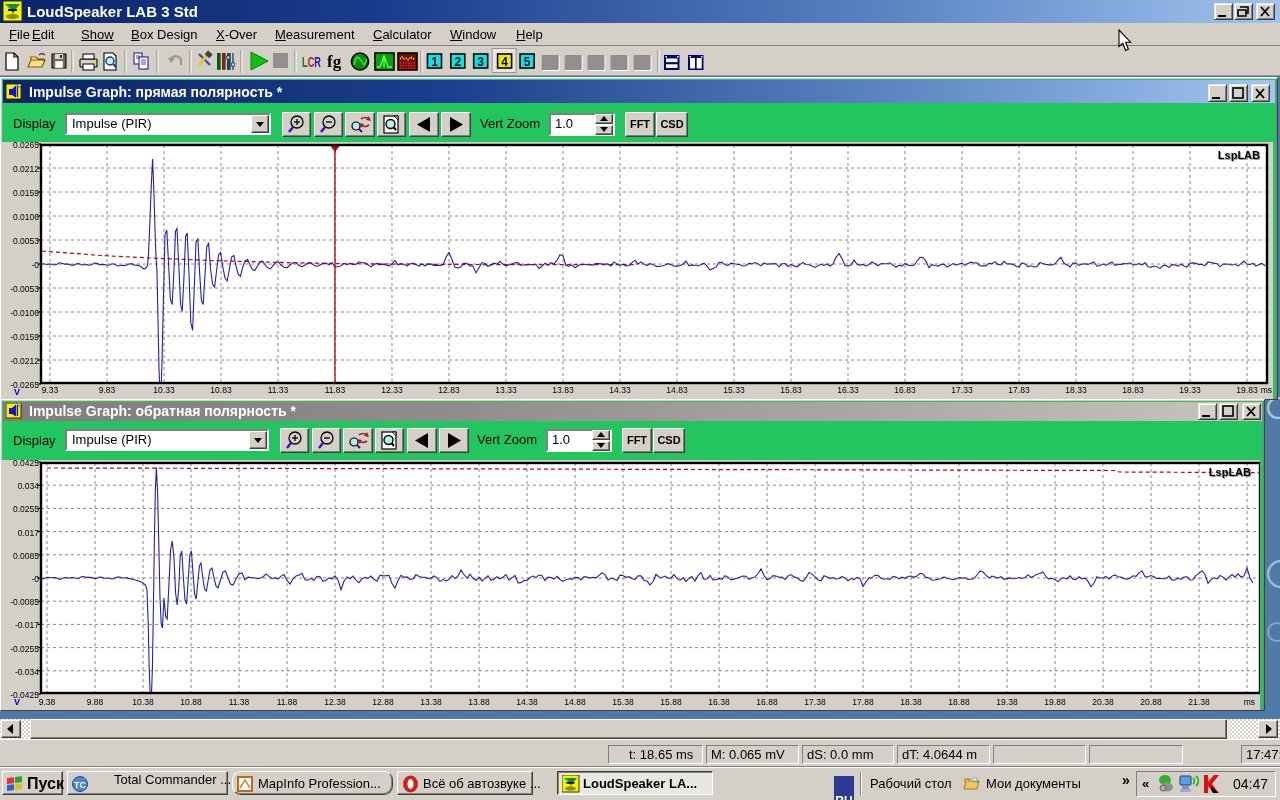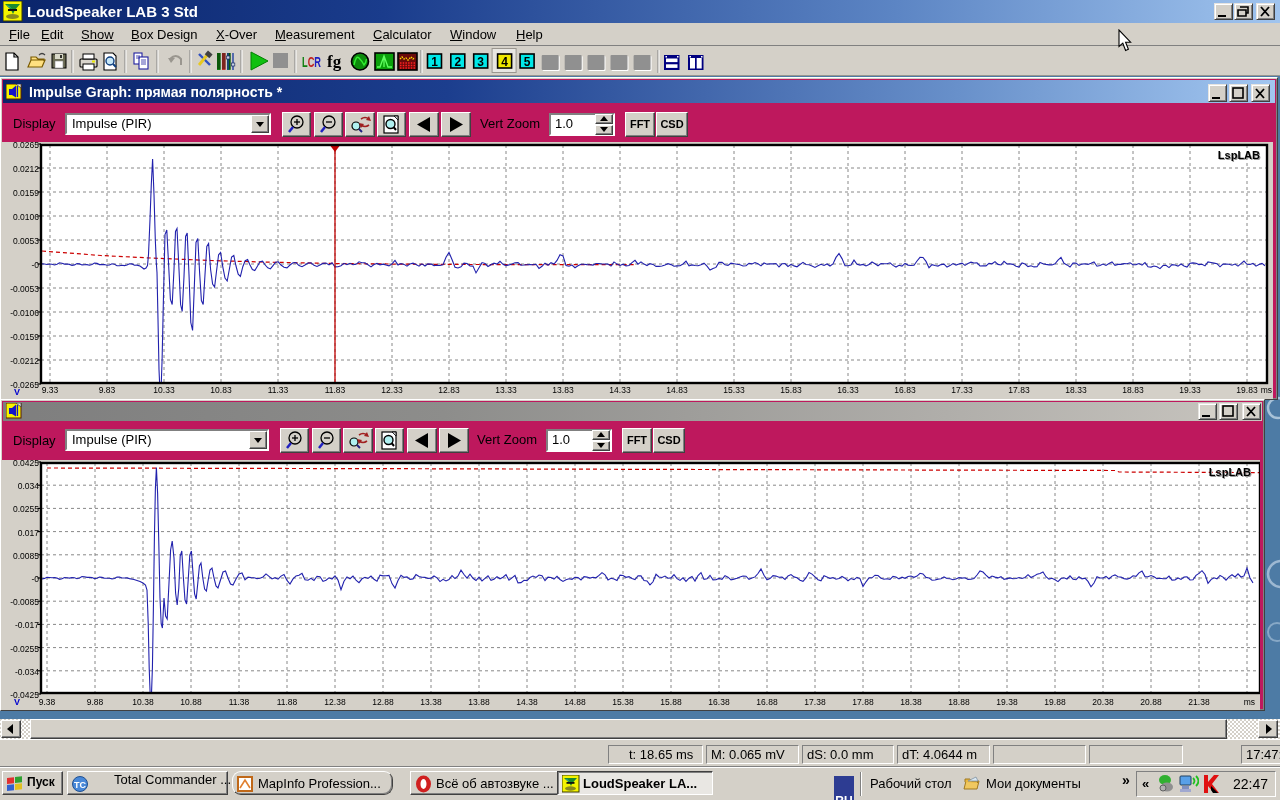--- a/index.html
+++ b/index.html
@@ -1,18 +1,18 @@
 <!DOCTYPE html>
 <html><head><meta charset="utf-8">
 <style>
   * { margin:0; padding:0; box-sizing:border-box; }
   html,body { width:1280px; height:800px; overflow:hidden; }
   body { font-family:"Liberation Sans", sans-serif; font-size:13px; background:#d4d0c8; position:relative; }
   .abs { position:absolute; }
-  .raised { border-top:1px solid #fff; border-left:1px solid #fff; border-right:1px solid #404040; border-bottom:1px solid #404040; background:#be185d; }
+  .raised { border-top:1px solid #fff; border-left:1px solid #fff; border-right:1px solid #404040; border-bottom:1px solid #404040; background:#22c55e; }
   .sunken { border-top:1px solid #808080; border-left:1px solid #808080; border-right:1px solid #fff; border-bottom:1px solid #fff; }
   .btn3d { border-top:1px solid #e6e4e0; border-left:1px solid #e6e4e0; border-right:1px solid #404040; border-bottom:1px solid #404040; box-shadow: inset 1px 1px 0 #fff, inset -1px -1px 0 #808080; background:#d4d0c8; }
   .tbtn { border-top:1px solid #fff; border-left:1px solid #fff; border-right:1px solid #404040; border-bottom:1px solid #404040; box-shadow: inset -1px -1px 0 #808080; background:#d4d0c8; }
   .white-edit { background:#fff; border-top:2px solid #808080; border-left:2px solid #808080; border-right:2px solid #fff; border-bottom:2px solid #fff; }
   .ttext { color:#fff; font-weight:bold; }
   svg { display:block; }
 </style></head>
 <body>
 
 <div class="abs" style="left:0;top:0;width:1280px;height:23px;background:linear-gradient(90deg,#0a246a 0%,#1a3c8c 30%,#5c85c4 70%,#a0c4ee 100%);">
@@ -37,21 +37,21 @@
     </div>
   <div class="abs btn3d" style="left:1256px;top:3px;width:19px;height:17px;">
       <svg width="17" height="15">
         <path d="M4 3 L12 12 M12 3 L4 12" stroke="#000" stroke-width="1.8"></path>
       </svg>
     </div>
 </div>
 
 <div class="abs" style="left:0;top:23px;width:1280px;height:23px;background:#d4d0c8;border-bottom:1px solid #808080;">
   <div class="abs" style="left:9px;top:4px;text-align:right;"><u>F</u>ile</div>
-  <div class="abs" style="left:41px;top:4px;text-align:right;"><u>E</u>dit</div>
+  <div class="abs" style="left:32px;top:4px;text-align:right;"><u>E</u>dit</div>
   <div class="abs" style="left:81px;top:4px;text-decoration:underline;"><u>S</u>how</div>
   <div class="abs" style="left:131px;top:4px;"><u>B</u>ox Design</div>
   <div class="abs" style="left:216px;top:4px;"><u>X</u>-Over</div>
   <div class="abs" style="left:275px;top:4px;"><u>M</u>easurement</div>
   <div class="abs" style="left:373px;top:4px;"><u>C</u>alculator</div>
   <div class="abs" style="left:450px;top:4px;"><u>W</u>indow</div>
   <div class="abs" style="left:516px;top:4px;"><u>H</u>elp</div>
 </div>
 
 <div class="abs" style="left:0;top:47px;width:1280px;height:29px;background:#d4d0c8;border-bottom:1px solid #9a968f;text-align:center;">
@@ -388,20 +388,21 @@
 </div>
 
 <div class="abs raised" style="left:0;top:399px;width:1265px;height:312px;box-shadow: inset 1px 1px 0 #d4d0c8, inset -1px -1px 0 #808080;">
   <div class="abs" style="left:2px;top:2px;width:1259px;height:19px;background:linear-gradient(90deg,#7e7e7e 0%,#8d8d8b 35%,#b0aeaa 75%,#c8c5bf 100%);">
     <svg class="abs" style="left:3px;top:1px" width="17" height="16" viewBox="0 0 17 16">
       <rect x="0" y="0" width="15" height="15" fill="#f4f400" stroke="#5a2000" stroke-width="1"></rect>
       <polygon points="10,0 15,0 15,4" fill="#e8e8e8" stroke="#404040" stroke-width="0.8"></polygon>
       <path d="M3 5h3v6H3z M6 5 L10 1.5 V13.5 L6 11z" fill="#1515c8"></path>
       <rect x="10.7" y="2" width="1.4" height="11" fill="#1515c8"></rect>
     </svg>
+    <div class="abs ttext" style="left:26px;top:1px;font-size:14px;">Impulse Graph: обратная полярность *</div>
     <div class="abs btn3d" style="left:1195px;top:1px;width:19px;height:17px;">
         <svg width="17" height="15">
           <rect x="3" y="11" width="8" height="2" fill="#000"></rect>
         </svg>
       </div>
     <div class="abs btn3d" style="left:1216px;top:1px;width:19px;height:17px;">
         <svg width="17" height="15">
           <rect x="3" y="2" width="10" height="10" fill="none" stroke="#000" stroke-width="1.6"></rect>
         </svg>
       </div>
@@ -611,38 +612,38 @@
 <div class="abs" style="left:0;top:767px;width:1280px;height:33px;background:#d4d0c8;border-top:1px solid #fff;box-shadow:0 -1px 0 #808080;">
 <div class="abs tbtn" style="left:2px;top:3px;width:61px;height:24px;">
       <svg class="abs" style="left:3px;top:3px" width="18" height="17" viewBox="0 0 18 17">
         <g transform="skewY(-6)">
           <rect x="1" y="3" width="7" height="6" fill="#e03030"></rect>
           <rect x="9" y="3" width="7" height="6" fill="#30a030"></rect>
           <rect x="1" y="10" width="7" height="6" fill="#3060d0"></rect>
           <rect x="9" y="10" width="7" height="6" fill="#e0c020"></rect>
         </g>
       </svg>
-      <div class="abs" style="left:24px;top:3px;font-weight:bold;font-size:12px;">Пуск</div>
+      <div class="abs" style="left:24px;top:3px;font-weight:bold;font-size:16px;">Пуск</div>
     </div>
     <div class="abs tbtn" style="left:67px;top:3px;width:161px;height:24px;">
       <svg class="abs" style="left:4px;top:4px" width="16" height="16">
         <circle cx="8" cy="8" r="7.5" fill="#4888d8"></circle>
         <circle cx="8" cy="8" r="7.5" fill="none" stroke="#205090" stroke-width="1"></circle>
         <text x="8" y="12" text-anchor="middle" font-size="9" font-weight="bold" fill="#fff">TC</text>
       </svg>
       <div class="abs" style="left:25px;top:0;font-weight:normal;white-space:nowrap;overflow:hidden;width:131px;margin-left:21px;">Total Commander ...</div>
     </div>
     <div class="abs tbtn" style="left:232px;top:3px;width:161px;height:24px;border-radius:9px;">
       <svg class="abs" style="left:4px;top:4px" width="16" height="16">
         <rect x="1" y="1" width="14" height="14" fill="#fff" stroke="#c06818" stroke-width="2"></rect>
         <path d="M3 12 L8 4 L13 12" fill="none" stroke="#e08030" stroke-width="1.6"></path>
       </svg>
       <div class="abs" style="left:25px;top:4px;font-weight:normal;white-space:nowrap;overflow:hidden;width:131px;">MapInfo Profession...</div>
     </div>
-    <div class="abs tbtn" style="left:410px;top:3px;width:156px;height:24px;text-decoration:underline;">
+    <div class="abs tbtn" style="left:397px;top:3px;width:136px;height:24px;text-decoration:underline;">
       <svg class="abs" style="left:4px;top:3px" width="17" height="18">
         <ellipse cx="8.5" cy="9" rx="7.5" ry="8.5" fill="#d02020"></ellipse>
         <ellipse cx="8.5" cy="9" rx="3" ry="5" fill="#fff"></ellipse>
       </svg>
       <div class="abs" style="left:25px;top:4px;font-weight:normal;white-space:nowrap;overflow:hidden;width:126px;">Всё об автозвуке ...</div>
     </div>
     <div class="abs " style="left:557px;top:3px;width:156px;height:24px;background:#e9e7e3;border-top:1px solid #404040;border-left:1px solid #404040;border-right:1px solid #fff;border-bottom:1px solid #fff;box-shadow:inset 1px 1px 0 #808080;">
       <svg class="abs" style="left:4px;top:3px" width="18" height="18" viewBox="0 0 18 18">
         <rect x="0" y="0" width="17" height="17" fill="#f4f400" stroke="#3a3a00" stroke-width="1"></rect>
         <polygon points="2,3 15,3 10.5,8 9,11 7.5,8 3,4" fill="#1a8a30"></polygon>
@@ -672,18 +673,18 @@
     <svg class="abs" style="left:1179px;top:6px" width="20" height="20" viewBox="0 0 20 20">
       <rect x="1" y="2" width="11" height="9" rx="1" fill="#58a0e8" stroke="#204060" stroke-width="1"></rect>
       <rect x="3" y="12" width="7" height="3" fill="#8090c0"></rect>
       <rect x="1" y="15" width="11" height="3" fill="#a0a8d0"></rect>
       <path d="M14 4 q3 3 0 6 M17 2 q5 5 0 10" fill="none" stroke="#20c020" stroke-width="1.8"></path>
     </svg>
     <svg class="abs" style="left:1202px;top:6px" width="17" height="19" viewBox="0 0 17 19">
       <path d="M2 1 h4 v7 l6 -7 h5 l-7 9 7 9 h-5 l-6 -7 v7 h-4 z" fill="#e01010"></path>
       <polygon points="9,12 16,19 11,19 9,16" fill="#000"></polygon>
     </svg>
-    <div class="abs" style="left:1233px;top:8px;font-size:14px;">22:47</div>
+    <div class="abs" style="left:1233px;top:8px;font-size:14px;">04:47</div>
 </div>
 
 <svg class="abs" style="left:1118px;top:29px;z-index:99" width="14" height="23" viewBox="0 0 14 23">
 <path d="M1 1 L1 17.5 L4.8 14.2 L7.6 21.5 L10.4 20.3 L7.6 13.2 L12.6 13.2 Z" fill="#fff" stroke="#000" stroke-width="1.1"></path>
 </svg>
 
 </body></html>

